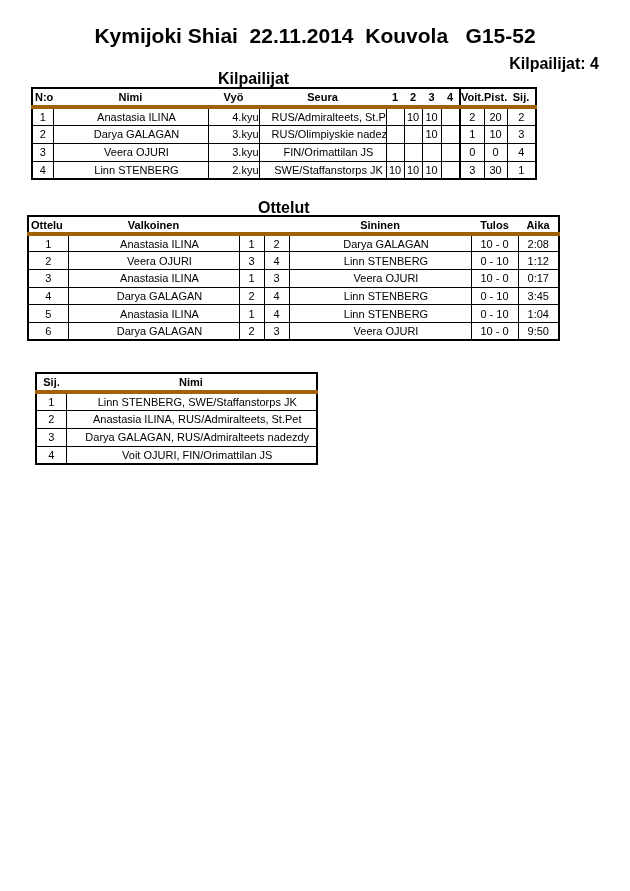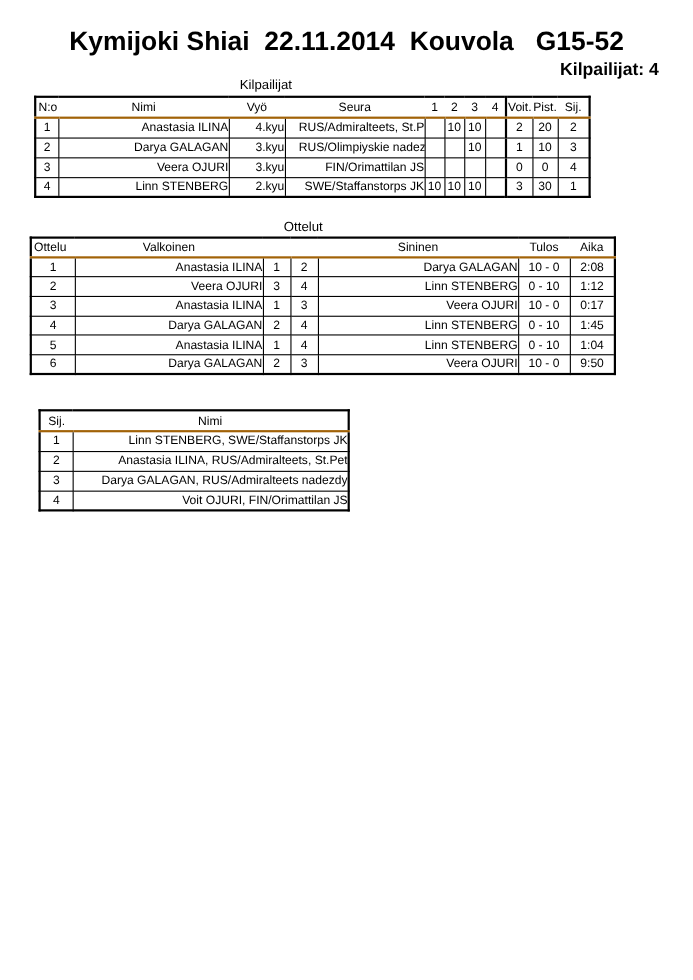--- a/index.html
+++ b/index.html
@@ -9,69 +9,69 @@
     width: 630px;
     height: 891px;
     background: #ffffff;
     font-family: "Liberation Sans", sans-serif;
     color: #000000;
   }
   .title {
     position: absolute;
     top: 24px; left: 0; right: 0;
     text-align: center;
-    font-size: 24px;
+    font-size: 21px;
     font-weight: bold;
     white-space: pre;
   }
   .count {
     position: absolute;
     top: 55px; right: 31px;
     font-size: 16px;
     font-weight: bold;
   }
   .section-label {
     position: absolute;
-    font-size: 12px;
-    font-weight: normal;
+    font-size: 16px;
+    font-weight: bold;
     white-space: nowrap;
   }
   .lbl-kilpailijat { top: 70px;  left: 218px; }
   .lbl-ottelut     { top: 199px; left: 258px; }
   .lbl-tulokset    { top: 374px; left: 146px; }
 
   table.rt {
     position: absolute;
     border-collapse: collapse;
     table-layout: fixed;
     background: #fff;
     font-size: 11px;
     border: 2px solid #000;
   }
   table.rt th {
-    font-weight: normal;
+    font-weight: bold;
     border-left: none;
     border-right: none;
-    border-bottom: 2px solid #a16207;
+    border-bottom: 4px solid #a16207;
     text-align: center;
     vertical-align: middle;
     padding: 0;
     white-space: nowrap;
     overflow: hidden;
   }
   table.rt td {
     border: 1px solid #000;
     vertical-align: middle;
     padding: 0;
     text-align: center;
     white-space: nowrap;
     overflow: hidden;
   }
   table.rt th.hleft { text-align: left; padding-left: 2px; }
-  table.rt td.left  { text-align: right; padding-left: 12px; }
+  table.rt td.left  { text-align: center; padding-left: 12px; }
   table.rt td.left-sm { text-align: right; padding-left: 4px; }
   th.thick-l, td.thick-l { border-left: 2px solid #000 !important; }
 
   #table-kilpailijat { top: 87px;  left: 31px; width: 505px; }
   #table-kilpailijat tr { height: 18px; }
   #table-kilpailijat thead tr { height: 19px; }
 
   #table-ottelut { top: 215px; left: 27px; width: 531px; }
   #table-ottelut tr { height: 17.7px; }
   #table-ottelut thead tr { height: 18px; }
@@ -224,21 +224,21 @@
         <td>10 - 0</td>
         <td>0:17</td>
       </tr>
       <tr>
         <td>4</td>
         <td class="left">Darya GALAGAN</td>
         <td>2</td>
         <td>4</td>
         <td class="left">Linn STENBERG</td>
         <td>0 - 10</td>
-        <td>1:45</td>
+        <td>3:45</td>
       </tr>
       <tr>
         <td>5</td>
         <td class="left">Anastasia ILINA</td>
         <td>1</td>
         <td>4</td>
         <td class="left">Linn STENBERG</td>
         <td>0 - 10</td>
         <td>1:04</td>
       </tr>

